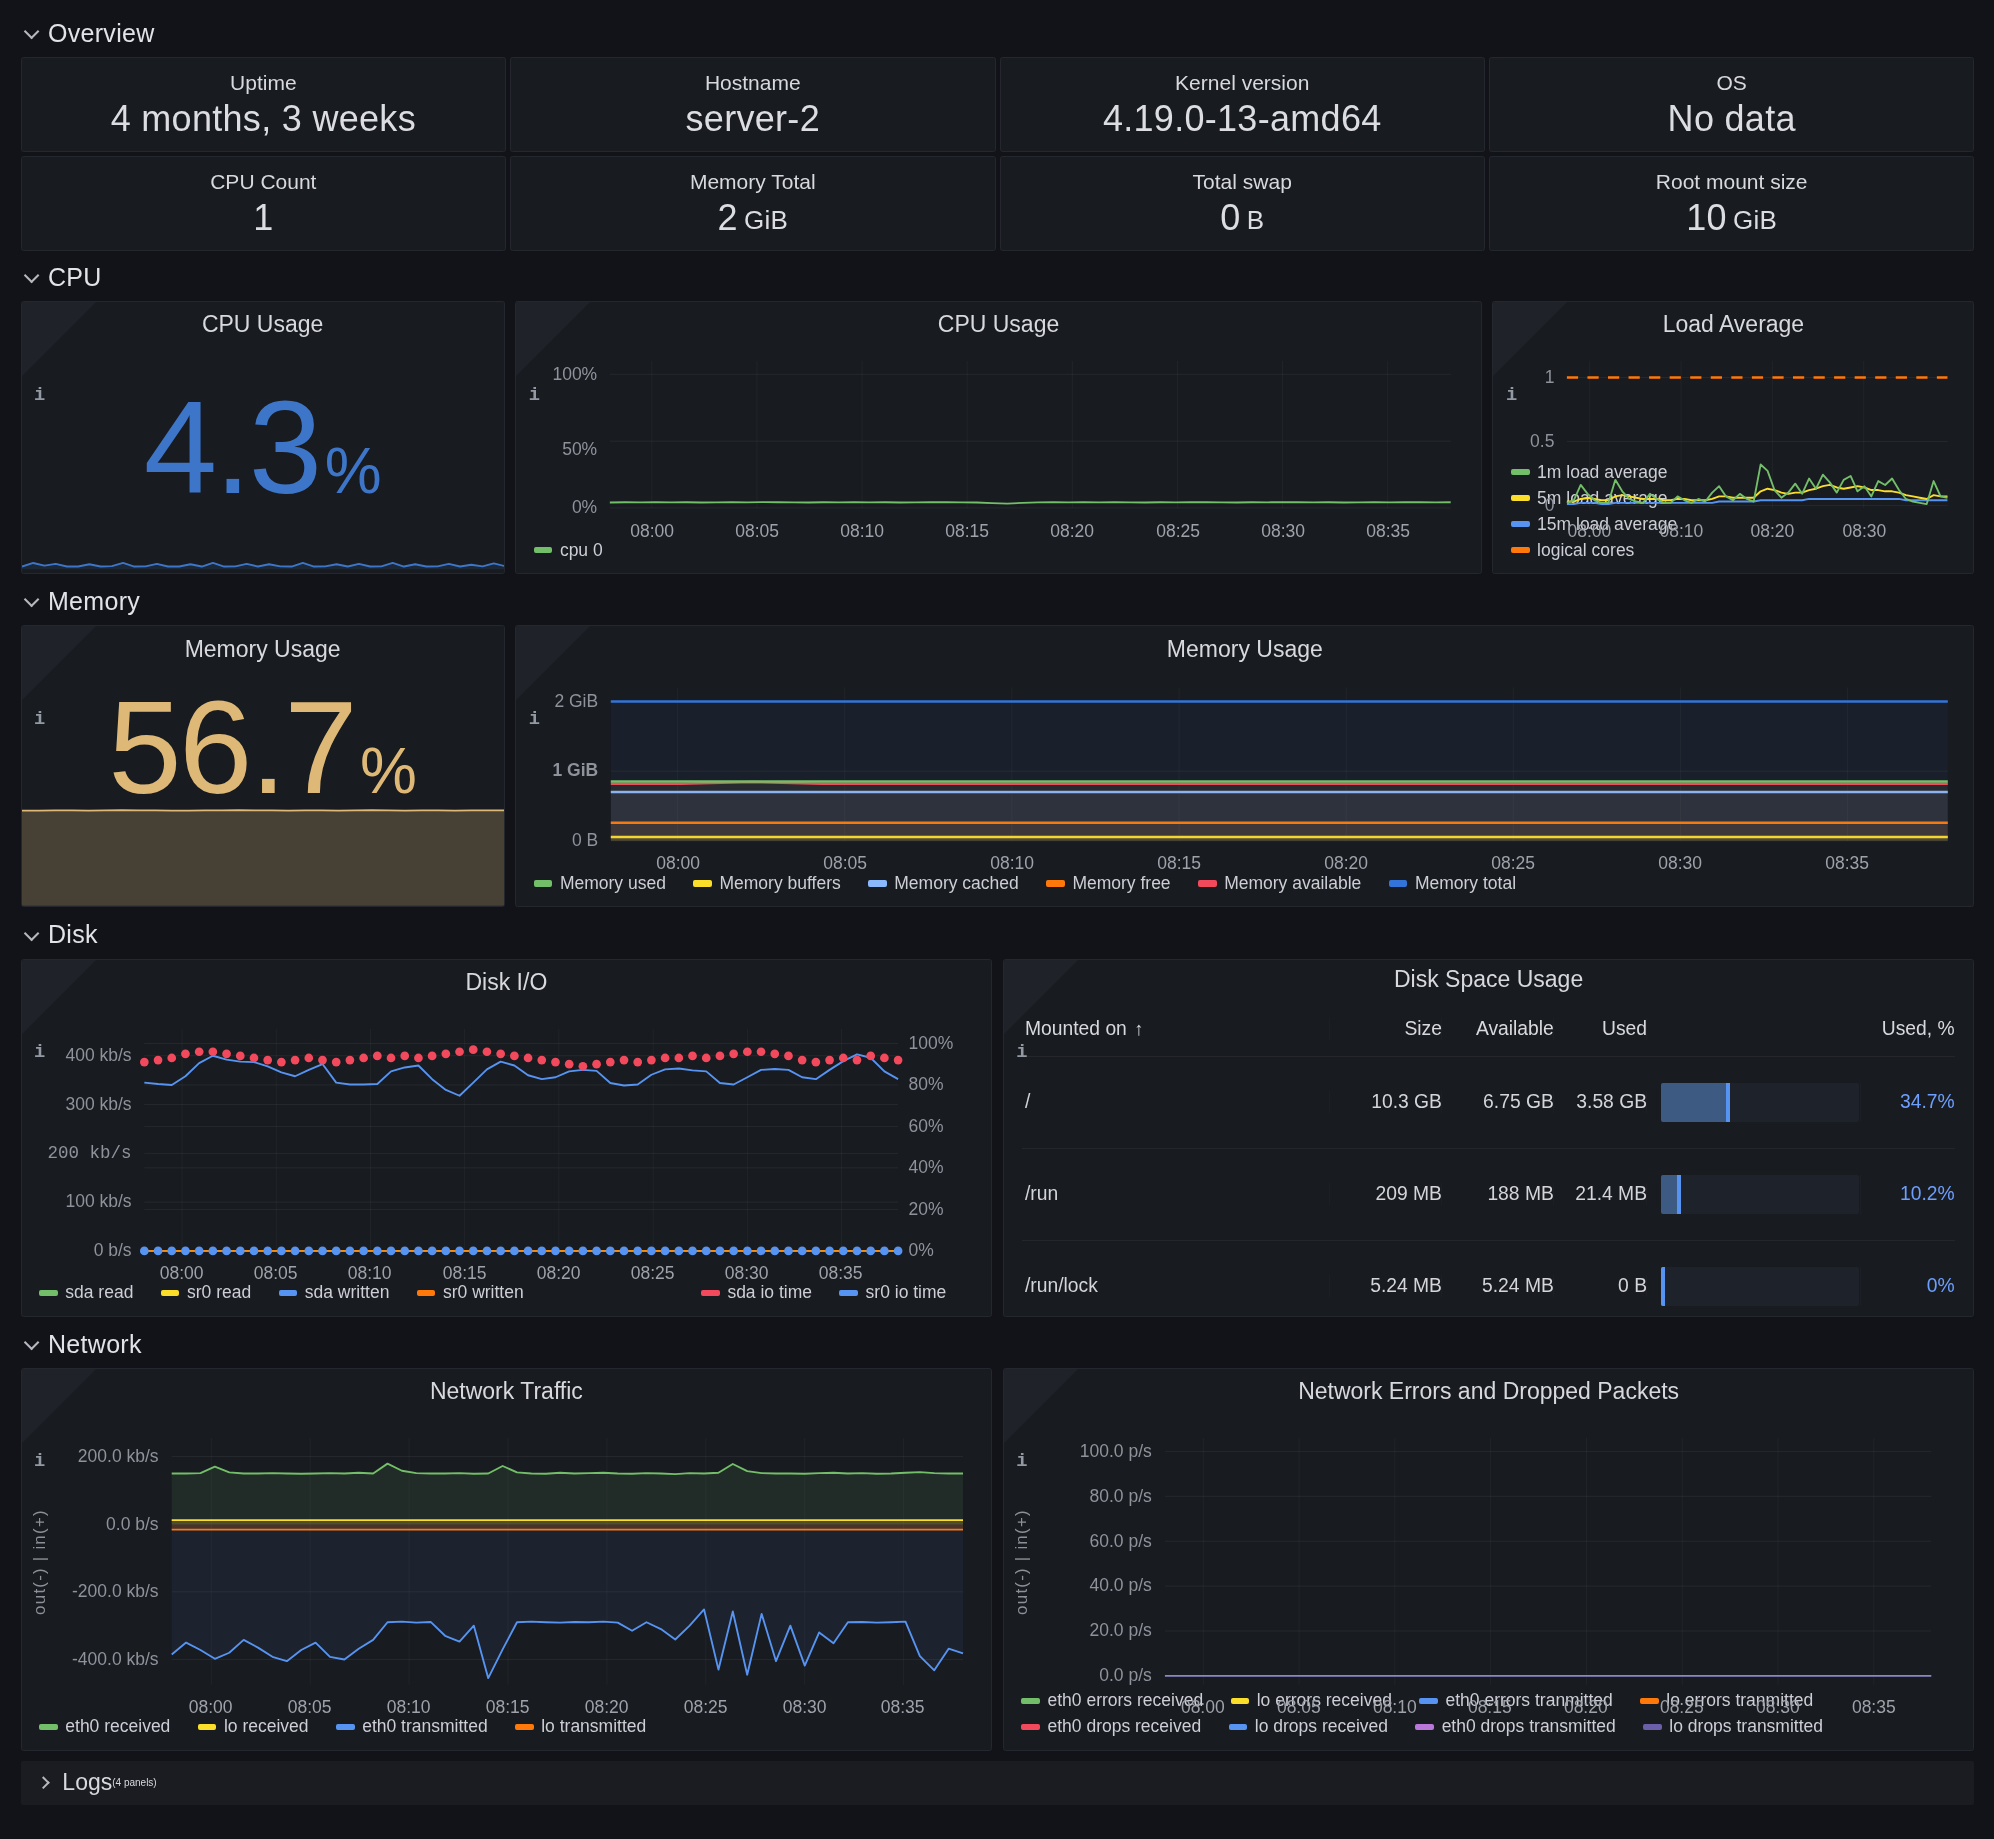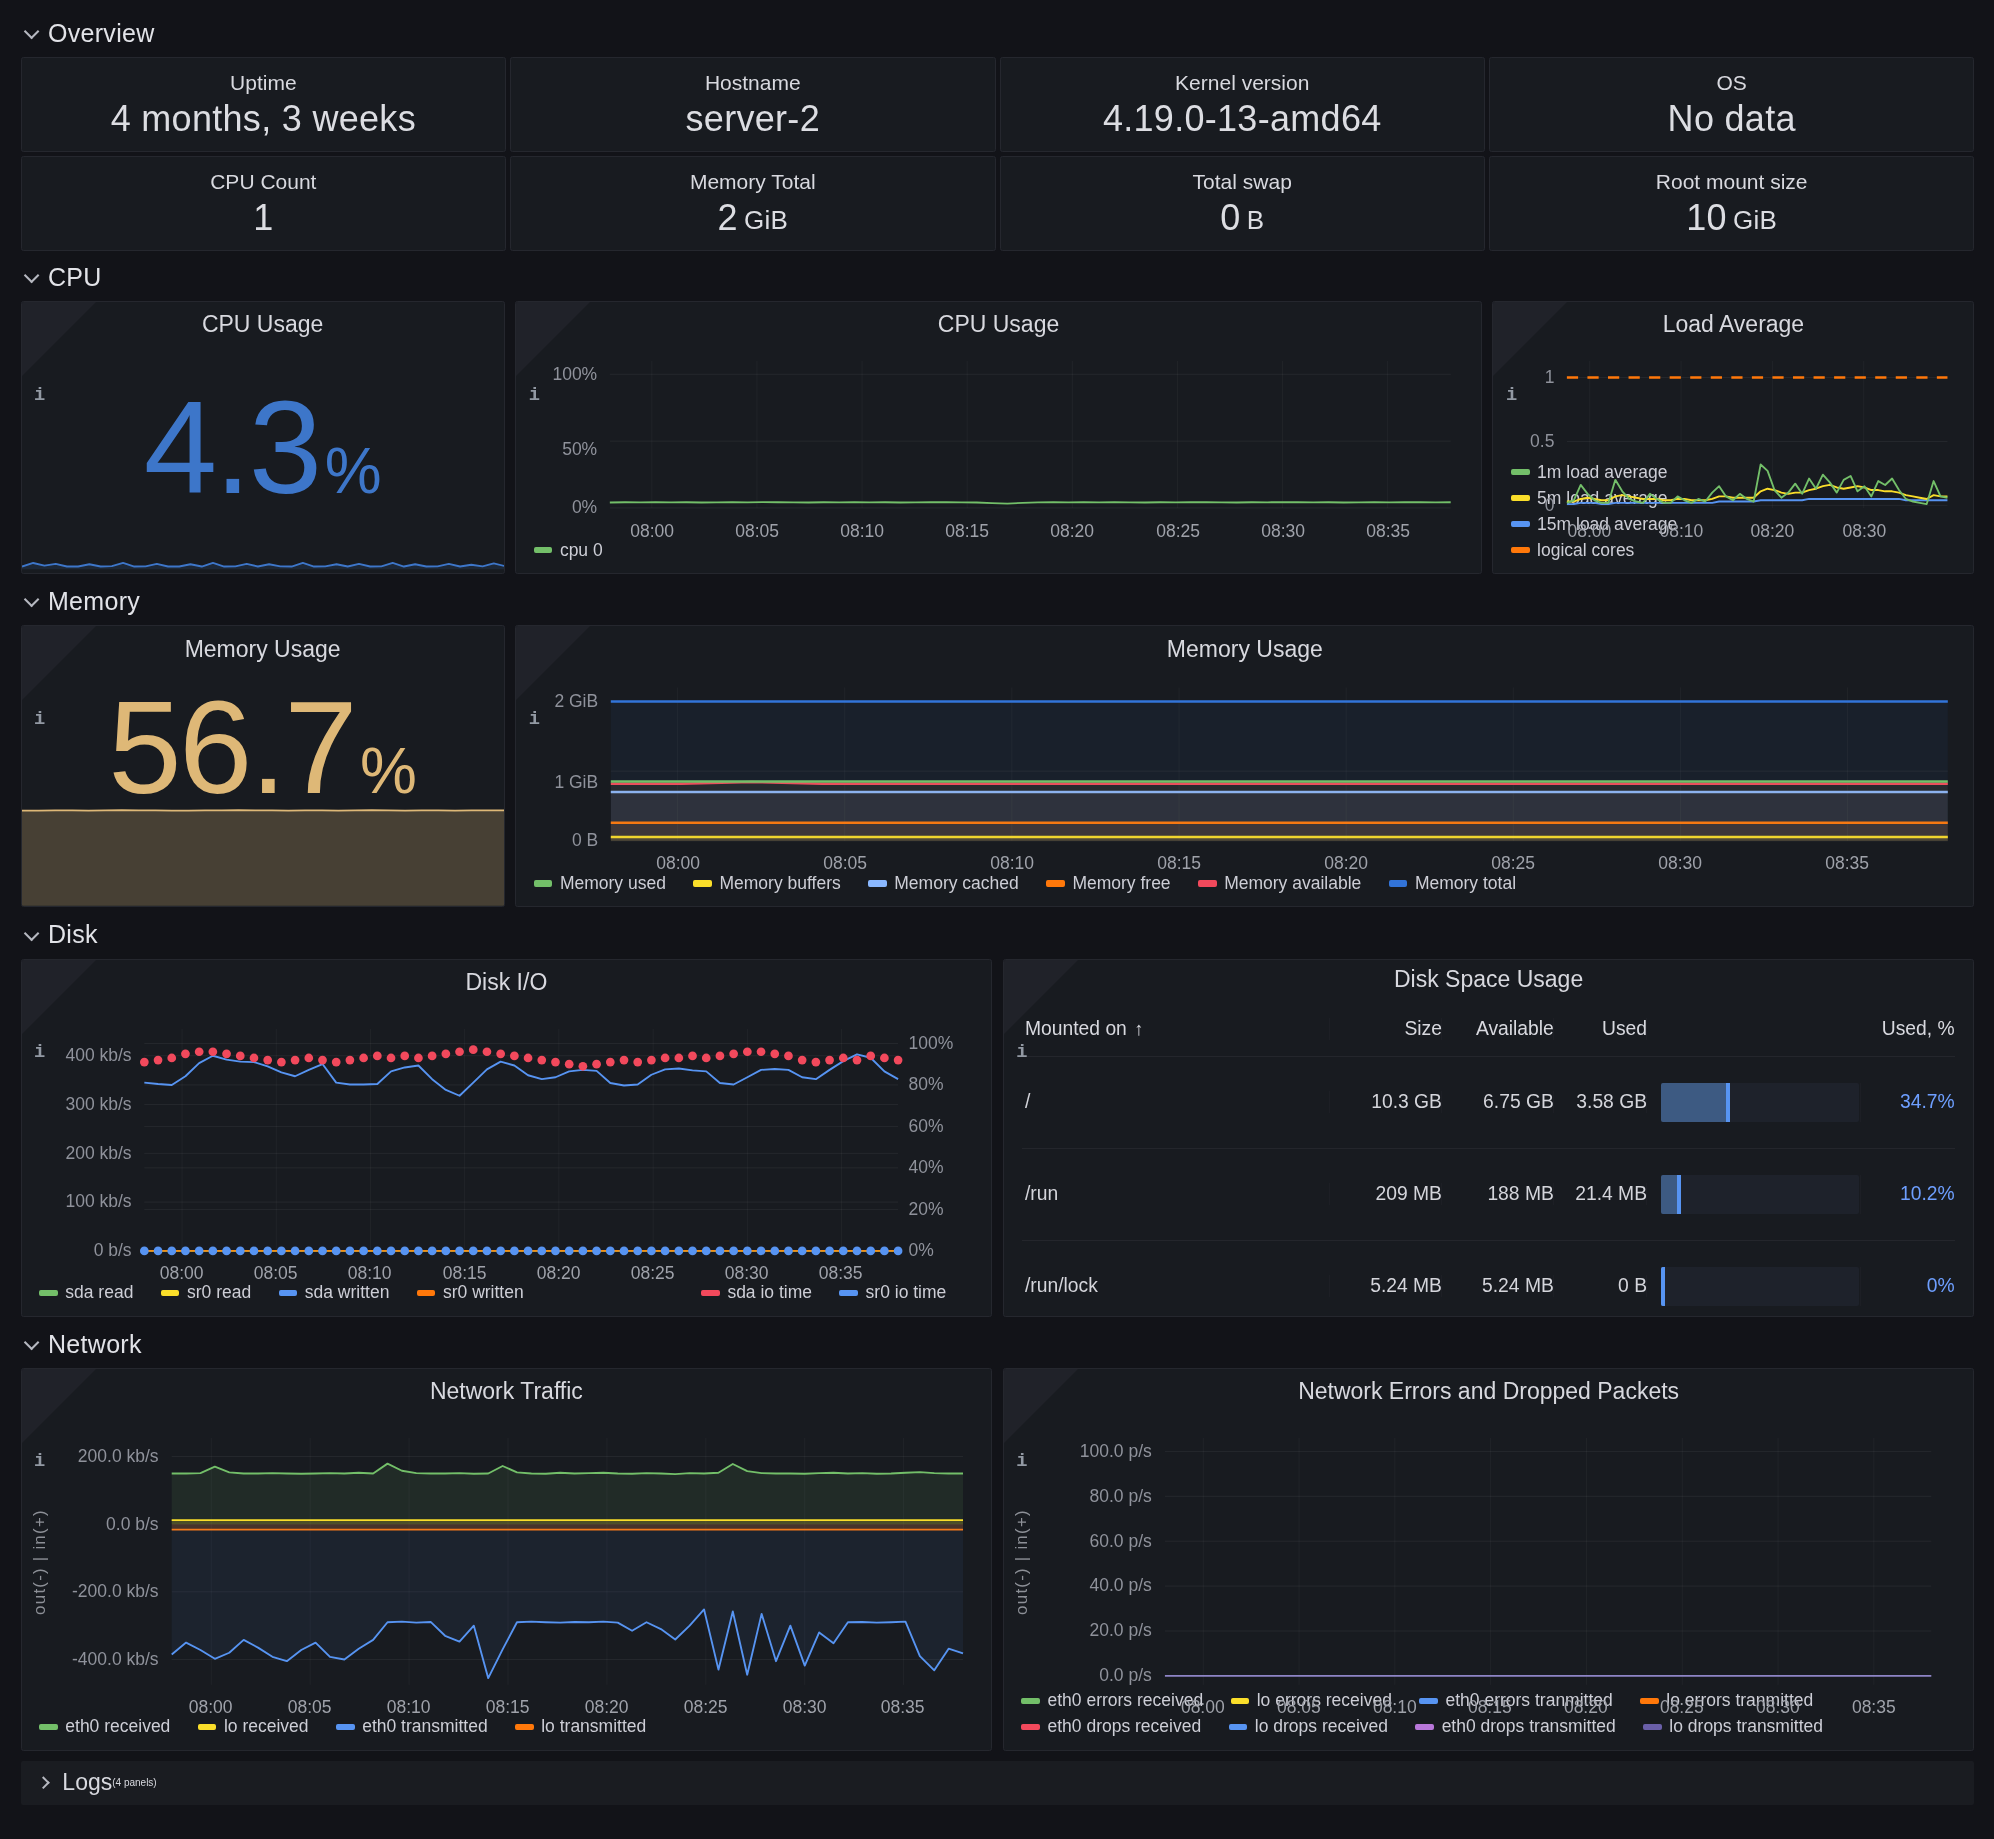--- a/index.html
+++ b/index.html
@@ -287,21 +287,21 @@
             <path d="M 152 282 L 152 252.92727272727274 L 2296 252.92727272727274 L 2296 282 Z" fill="#FF780A" opacity="0.08"></path>
             <polyline points="152.0,252.9 2296.0,252.9" fill="none" stroke="#FF780A" stroke-width="4" stroke-linejoin="round"></polyline>
             <path d="M 152 282 L 152 275.85 L 2296 275.85 L 2296 282 Z" fill="#FADE2A" opacity="0.1"></path>
             <polyline points="152.0,275.9 2296.0,275.9" fill="none" stroke="#FADE2A" stroke-width="4" stroke-linejoin="round"></polyline>
             <path d="M 152 282 L 152 190.3090909090909 L 264.8421052631579 190.3090909090909 L 377.6842105263158 187.51363636363638 L 490.52631578947364 190.3090909090909 L 603.3684210526316 190.3090909090909 L 716.2105263157895 190.3090909090909 L 829.0526315789473 190.3090909090909 L 941.8947368421052 190.3090909090909 L 1054.7368421052631 190.3090909090909 L 1167.578947368421 190.3090909090909 L 1280.421052631579 190.3090909090909 L 1393.2631578947369 190.3090909090909 L 1506.1052631578946 190.3090909090909 L 1618.9473684210527 190.3090909090909 L 1731.7894736842104 190.3090909090909 L 1844.6315789473686 190.3090909090909 L 1957.4736842105262 190.3090909090909 L 2070.315789473684 190.3090909090909 L 2183.157894736842 190.3090909090909 L 2296 190.3090909090909 L 2296 282 Z" fill="#F2495C" opacity="0.05"></path>
             <polyline points="152.0,190.3 264.8,190.3 377.7,187.5 490.5,190.3 603.4,190.3 716.2,190.3 829.1,190.3 941.9,190.3 1054.7,190.3 1167.6,190.3 1280.4,190.3 1393.3,190.3 1506.1,190.3 1618.9,190.3 1731.8,190.3 1844.6,190.3 1957.5,190.3 2070.3,190.3 2183.2,190.3 2296.0,190.3" fill="none" stroke="#F2495C" stroke-width="4" stroke-linejoin="round"></polyline>
             <path d="M 152 282 L 152 186.9545454545455 L 2296 186.9545454545455 L 2296 282 Z" fill="#73BF69" opacity="0.05"></path>
             <polyline points="152.0,187.0 2296.0,187.0" fill="none" stroke="#73BF69" stroke-width="4" stroke-linejoin="round"></polyline>
           </svg>
           <div class="ytick" style="left: 0px; width: 82px; top: 26px;">2 GiB</div>
-          <div class="ytick" style="left: 0px; width: 82px; top: 107px;">1 GiB</div>
+          <div class="ytick" style="left: 0px; width: 82px; top: 95px; font-weight: bold;">1 GiB</div>
           <div class="ytick" style="left: 0px; width: 82px; top: 165px;">0 B</div>
           <div class="xtick" style="left: 162px; top: 188px;">08:00</div>
           <div class="xtick" style="left: 329px; top: 188px;">08:05</div>
           <div class="xtick" style="left: 496px; top: 188px;">08:10</div>
           <div class="xtick" style="left: 663px; top: 188px;">08:15</div>
           <div class="xtick" style="left: 830px; top: 188px;">08:20</div>
           <div class="xtick" style="left: 997px; top: 188px;">08:25</div>
           <div class="xtick" style="left: 1164px; top: 188px;">08:30</div>
           <div class="xtick" style="left: 1331px; top: 188px;">08:35</div>
         </div>
@@ -459,21 +459,21 @@
             <circle cx="1273.1090909090908" cy="404" r="7" fill="#5794F2"></circle>
             <circle cx="1295.090909090909" cy="404" r="7" fill="#5794F2"></circle>
             <circle cx="1317.0727272727272" cy="404" r="7" fill="#5794F2"></circle>
             <circle cx="1339.0545454545454" cy="404" r="7" fill="#5794F2"></circle>
             <circle cx="1361.0363636363636" cy="404" r="7" fill="#5794F2"></circle>
             <circle cx="1383.0181818181818" cy="404" r="7" fill="#5794F2"></circle>
             <circle cx="1405" cy="404" r="7" fill="#5794F2"></circle>
           </svg>
           <div class="ytick" style="left: 0px; width: 110px; top: 46px;">400 kb/s</div>
           <div class="ytick" style="left: 0px; width: 110px; top: 95px;">300 kb/s</div>
-          <div class="ytick" style="left: 0px; width: 110px; top: 144px;">200 kb/s</div>
+          <div class="ytick" style="left: 0px; width: 110px; top: 144px; font-family: Liberation Mono, monospace;">200 kb/s</div>
           <div class="ytick" style="left: 0px; width: 110px; top: 192px;">100 kb/s</div>
           <div class="ytick" style="left: 0px; width: 110px; top: 241px;">0 b/s</div>
           <div class="ytick rt" style="left: 887px; top: 34px;">100%</div>
           <div class="ytick rt" style="left: 887px; top: 75px;">80%</div>
           <div class="ytick rt" style="left: 887px; top: 117px;">60%</div>
           <div class="ytick rt" style="left: 887px; top: 158px;">40%</div>
           <div class="ytick rt" style="left: 887px; top: 200px;">20%</div>
           <div class="ytick rt" style="left: 887px; top: 241px;">0%</div>
           <div class="xtick" style="left: 160px; top: 264px;">08:00</div>
           <div class="xtick" style="left: 254px; top: 264px;">08:05</div>

